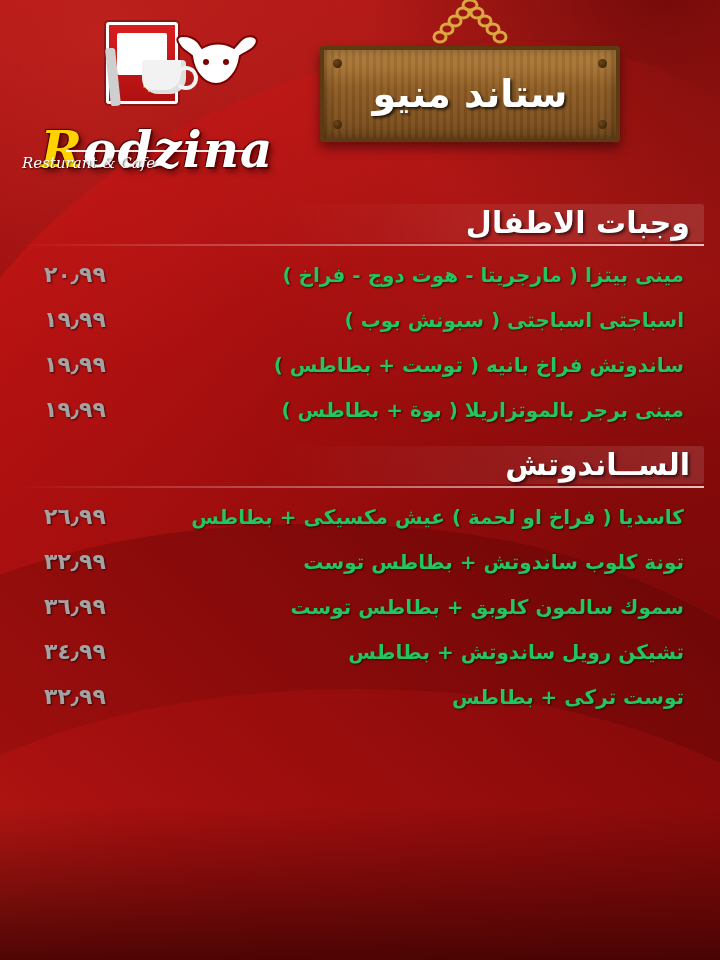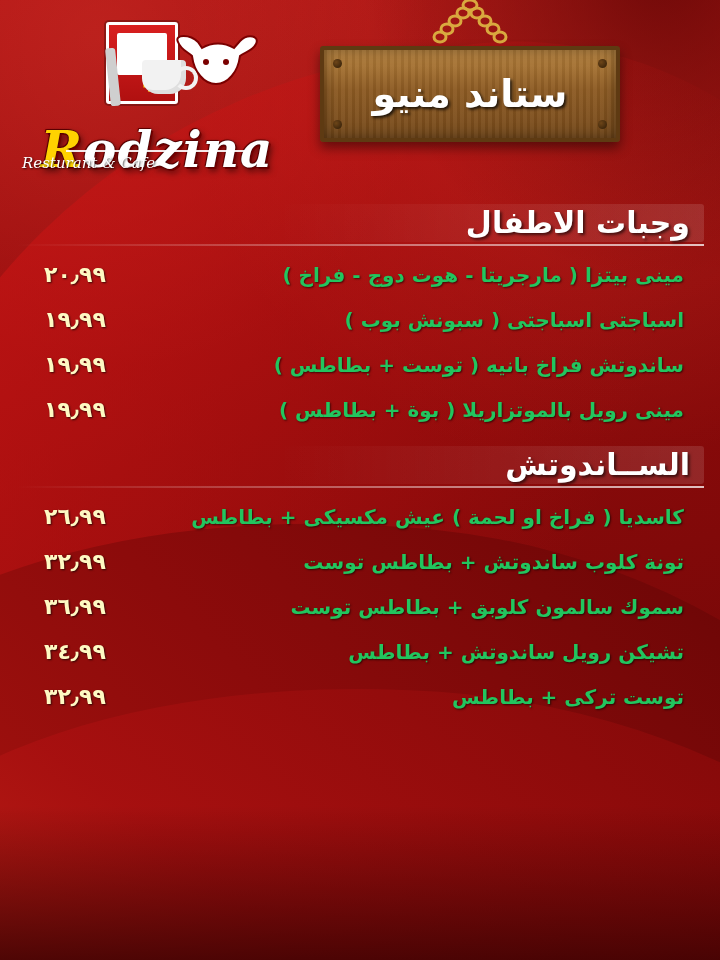--- a/index.html
+++ b/index.html
@@ -235,21 +235,21 @@
   }
   .item-name {
     color: #22c55e;
     font-size: 20px;
     font-weight: bold;
     text-shadow: 1px 1px 2px rgba(0,0,0,0.6);
     text-align: right;
     flex: 1 1 auto;
   }
   .item-price {
-    color: #fef9c3;
+    color: #a3a3a3;
     font-size: 22px;
     font-weight: bold;
     text-shadow: 1px 1px 2px rgba(0,0,0,0.65);
     direction: rtl;
     min-width: 110px;
     text-align: left;
     flex: 0 0 auto;
   }
 </style>
 </head>
@@ -325,21 +325,21 @@
     </div>
     <div class="item">
       <div class="item-name">اسباجتى اسباجتى ( سبونش بوب )</div>
       <div class="item-price">١٩٫٩٩</div>
     </div>
     <div class="item">
       <div class="item-name">ساندوتش فراخ بانيه ( توست + بطاطس )</div>
       <div class="item-price">١٩٫٩٩</div>
     </div>
     <div class="item">
-      <div class="item-name">مينى رويل بالموتزاريلا ( بوة + بطاطس )</div>
+      <div class="item-name">مينى برجر بالموتزاريلا ( بوة + بطاطس )</div>
       <div class="item-price">١٩٫٩٩</div>
     </div>
 
     <div class="section-head">
       <div class="section-bar"></div>
       <div class="section-line"></div>
       <div class="section-title">الســاندوتش</div>
     </div>
 
     <div class="item">

